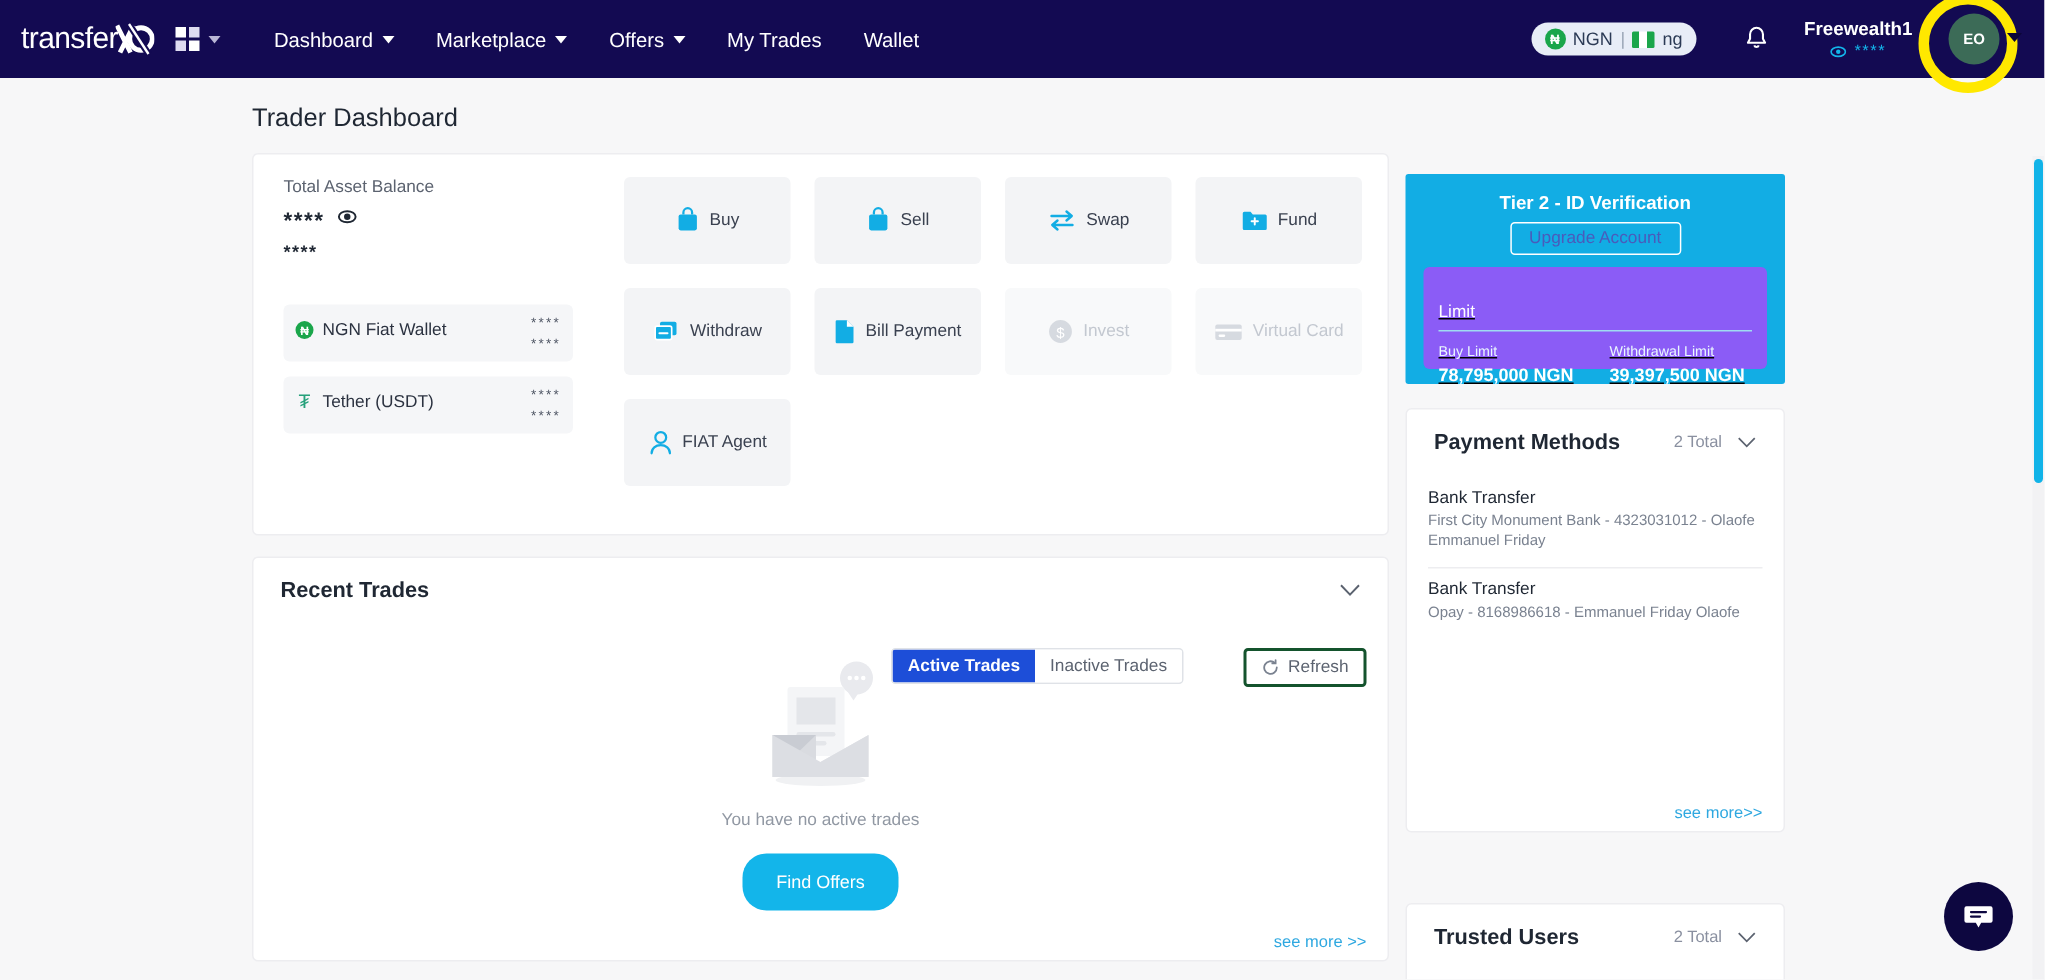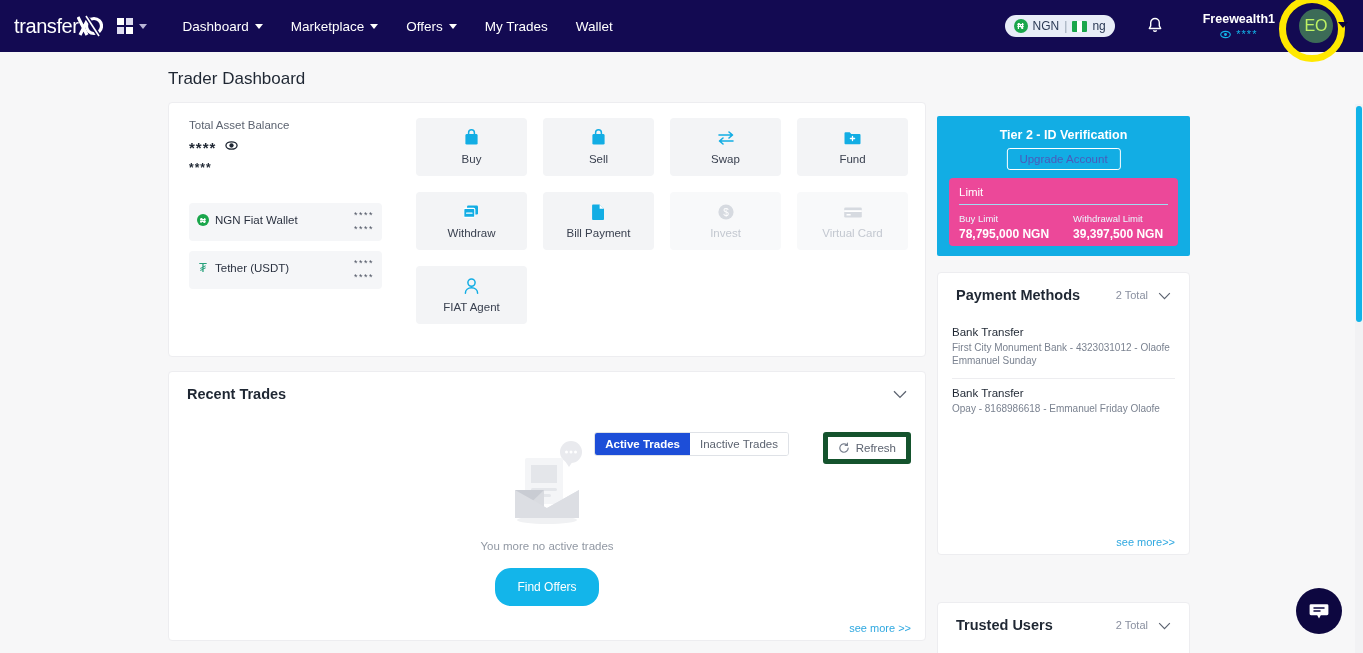--- a/index.html
+++ b/index.html
@@ -72,21 +72,21 @@
   }
   .pill-div { color: #9aa5b5; font-size: 12px; }
   .flag-ng {
     width: 15px; height: 11px; display: inline-block;
     background: linear-gradient(to right, #1aa64b 0 33.3%, #ffffff 33.3% 66.6%, #1aa64b 66.6% 100%);
     border-radius: 1px;
   }
   .bell-btn { margin-left: 32px; cursor: pointer; display: flex; align-items: center; }
 
   .user-block {
-    margin-left: 40px; display: flex; flex-direction: column;
+    margin-left: 24px; display: flex; flex-direction: column;
     align-items: center; justify-content: center; cursor: pointer;
     position: relative; height: 52px;
   }
   .user-name {
     color: #ffffff; font-size: 12.5px; font-weight: bold;
     line-height: 14px; white-space: nowrap;
   }
   .user-bal {
     display: flex; align-items: center; gap: 5px; margin-top: 2px;
   }
@@ -98,23 +98,23 @@
     margin-left: 4px;
   }
   .highlight-ring {
     position: absolute; left: 0; top: -4px;
     width: 66px; height: 66px; border-radius: 50%;
     border: 7px solid #ffe800; background: transparent;
     pointer-events: none;
   }
   .avatar {
     width: 34px; height: 34px; border-radius: 50%;
-    background: #3c6b57; color: #bef264; font-size: 16px;
+    background: #3c6b57; color: #ffffff; font-size: 10px;
     display: flex; align-items: center; justify-content: center;
-    font-weight: normal; position: relative; z-index: 2;
+    font-weight: bold; position: relative; z-index: 2;
   }
   .avatar-caret {
     position: absolute; right: 5px; top: 22px; z-index: 2;
     width: 0; height: 0; border-left: 5px solid transparent;
     border-right: 5px solid transparent; border-top: 6px solid #0c0638;
   }
 
   
   .page {
     position: absolute; top: 52px; left: 0;
@@ -171,21 +171,21 @@
     font-size: 9px; color: #4a5160; letter-spacing: 1.5px; line-height: 14px;
   }
 
   .actions {
     position: absolute; left: 247px; top: 15px;
     display: grid; grid-template-columns: repeat(4, 111px);
     grid-auto-rows: 58px; gap: 16px 16px;
   }
   .action-tile {
     background: #f3f4f6; border-radius: 4px; cursor: pointer;
-    display: flex; flex-direction: column; align-items: center;
+    display: flex; flex-direction: row; align-items: center;
     justify-content: center; gap: 6px;
   }
   .action-tile.disabled { background: #f8f9fa; cursor: default; }
   .action-label { font-size: 11.5px; color: #3a4150; }
   .action-tile.disabled .action-label { color: #c3c8d0; }
   .action-icon { height: 18px; display: flex; align-items: center; }
 
   
   .trades-card { left: 168px; top: 319px; width: 758px; height: 270px; }
   .sec-head {
@@ -200,21 +200,21 @@
     display: flex; border: 1px solid #dfe2e7; border-radius: 3px; overflow: hidden;
   }
   .tg-btn {
     font-size: 11.5px; padding: 5px 10px; cursor: pointer; background: #fff; color: #5c6370;
   }
   .tg-btn.active { background: #1d4ed8; color: #fff; font-weight: bold; }
   .refresh-btn {
     position: absolute; right: 14px; top: 60px;
     display: flex; align-items: center; gap: 6px;
     font-size: 11.5px; color: #5c6370; cursor: pointer;
-    border: 5px solid #14532d; border-radius: 3px; padding: 5px 10px; background: #fff;
+    border: 2px solid #14532d; border-radius: 3px; padding: 5px 10px; background: #fff;
   }
   .empty-wrap {
     position: absolute; left: 0; top: 62px; width: 100%;
     display: flex; flex-direction: column; align-items: center;
   }
   .empty-text { font-size: 11.5px; color: #9198a3; margin-top: 6px; }
   .find-offers {
     margin-top: 16px; background: #13b5ea; color: #fff;
     font-size: 12px; padding: 12px 22px; border-radius: 16px;
     border: none; cursor: pointer;
@@ -234,21 +234,21 @@
     color: #ffffff; font-size: 12.5px; font-weight: bold;
   }
   .upgrade-btn {
     position: absolute; left: 50%; transform: translateX(-50%); top: 32px;
     border: 1px solid #ffffff; border-radius: 3px;
     color: #4a5bbb; background: transparent;
     font-size: 11.5px; padding: 4px 12px; cursor: pointer;
   }
   .limit-box {
     position: absolute; left: 12px; right: 12px; top: 62px; bottom: 10px;
-    background: #ec4899; border-radius: 4px; padding: 8px 10px;
+    background: #8b5cf6; border-radius: 4px; padding: 24px 10px; text-decoration: underline;
   }
   .limit-title { color: #ffffff; font-size: 11.5px; }
   .limit-rule { height: 1px; background: #9fdcf1; margin: 6px 0 8px; }
   .limit-cols { display: flex; gap: 24px; }
   .limit-lbl { color: #eaf8fe; font-size: 9.5px; }
   .limit-val { color: #ffffff; font-size: 12px; font-weight: bold; margin-top: 3px; }
 
   .pm-card { left: 937px; top: 220px; width: 253px; height: 283px; }
   .count-chev {
     margin-left: auto; display: flex; align-items: center; gap: 10px;
@@ -523,21 +523,21 @@
           <rect x="30" y="24" width="38" height="46" rx="2" fill="#f4f5f7"></rect>
           <rect x="36" y="31" width="26" height="18" fill="#e4e6ea"></rect>
           <rect x="36" y="54" width="26" height="3" rx="1.5" fill="#e4e6ea"></rect>
           <rect x="36" y="60" width="20" height="3" rx="1.5" fill="#e4e6ea"></rect>
           <path d="M20 56 L49 56 L49 84 L20 84Z" fill="#d9dbe0"></path>
           <path d="M20 56 L34.5 70 L49 56Z" fill="#c9ccd3"></path>
           <path d="M20 84 L84 84 L84 56 L52 74 Z" fill="#e3e5e9"></path>
           <path d="M84 56 L52 74 L20 56 L20 84 L84 84Z" fill="#dcdee3"></path>
         </svg>
       </span>
-      <span class="empty-text">You more no active trades</span>
+      <span class="empty-text">You have no active trades</span>
       <button class="find-offers">Find Offers</button>
     </div>
 
     <span class="see-more">see more &gt;&gt;</span>
   </div>
 
   <div class="card tier-card">
     <div class="tier-title">Tier 2 - ID Verification</div>
     <button class="upgrade-btn">Upgrade Account</button>
     <div class="limit-box">
@@ -564,21 +564,21 @@
         <span>
           <svg width="13" height="8" viewBox="0 0 14 9">
               <path d="M1 1.2 7 7.4 13 1.2" fill="none" stroke="#5c6370" stroke-width="1.3"></path>
             </svg>
         </span>
       </span>
     </div>
 
     <div class="pm-item" style="top:53px">
       <div class="pm-t">Bank Transfer</div>
-      <div class="pm-d">First City Monument Bank - 4323031012 - Olaofe Emmanuel Sunday</div>
+      <div class="pm-d">First City Monument Bank - 4323031012 - Olaofe Emmanuel Friday</div>
     </div>
     <div class="pm-sep" style="top:105px"></div>
     <div class="pm-item" style="top:114px">
       <div class="pm-t">Bank Transfer</div>
       <div class="pm-d">Opay - 8168986618 - Emmanuel Friday Olaofe</div>
     </div>
 
     <span class="see-more">see more&gt;&gt;</span>
   </div>
 

